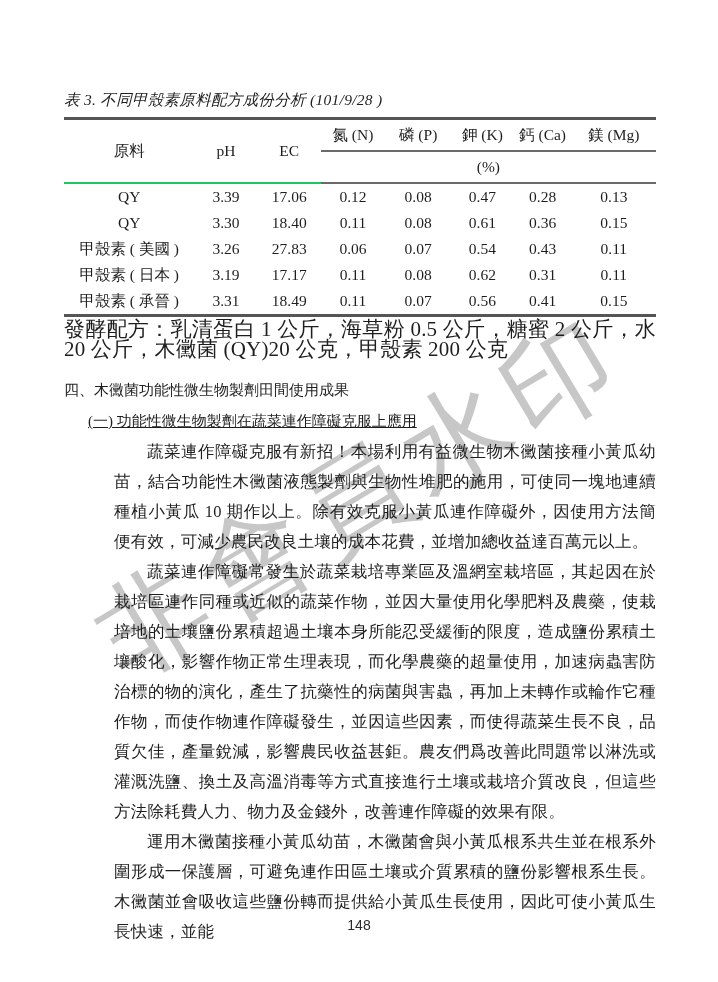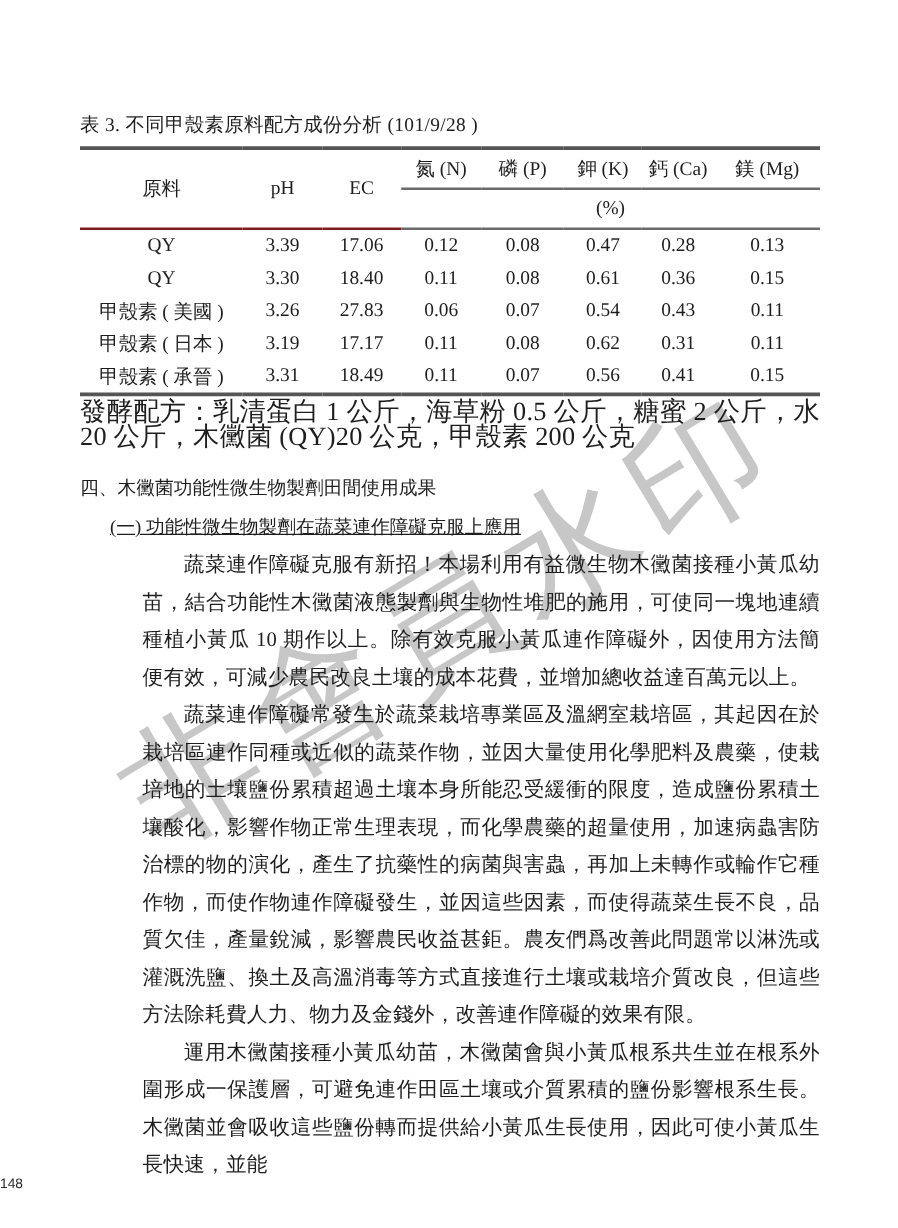--- a/index.html
+++ b/index.html
@@ -33,36 +33,37 @@
     position:absolute;
     left:64px; top:90px;
     width:592px;
     z-index:1;
   }
 
   .table-caption {
     font-size:15.5px;
     margin:0 0 6px 0;
     letter-spacing:0.3px;
+    font-style:italic;
   }
 
   table.analysis {
     width:100%;
     border-collapse:collapse;
     font-size:15.5px;
     border-top:3px solid #555;
     border-bottom:3px solid #555;
     table-layout:fixed;
   }
   table.analysis th { font-weight:normal; }
   table.analysis th, table.analysis td {
     padding:0; text-align:center; vertical-align:middle;
   }
   th.nutrient { height:30px; border-bottom:2px solid #6a6a6a;margin-top:12px; }
-  th.spanner  { border-bottom:2px solid #7f1d1d; }
+  th.spanner  { border-bottom:2px solid #22c55e; }
   tr.unit-row th { height:30px; border-bottom:2px solid #6a6a6a; }
   tbody td { height:26px; }
   td.material, th.material { text-align:left; padding-left:8px; }
   col.c-material { width:130px; }
   col.c-ph { width:63px; }
   col.c-ec { width:63px; }
   col.c-n  { width:64px; }
   col.c-p  { width:66px; }
   col.c-k  { width:62px; }
   col.c-ca { width:58px; }
@@ -92,23 +93,23 @@
     font-size:16.5px;
     line-height:30px;
     text-indent:33px;
     text-align:justify;
     letter-spacing:0.2px;
   }
 
   .page-number {
     position:absolute;
     left:0; right:0;
-    top:941px;
-    text-align:left;
-    font-size:11px;
+    top:917px;
+    text-align:center;
+    font-size:14px;
     font-family:"Liberation Sans","DejaVu Sans",sans-serif;
     color:#2a2a2a;
     z-index:1;
   }
 </style>
 </head>
 <body>
 
 <div class="page">
 

